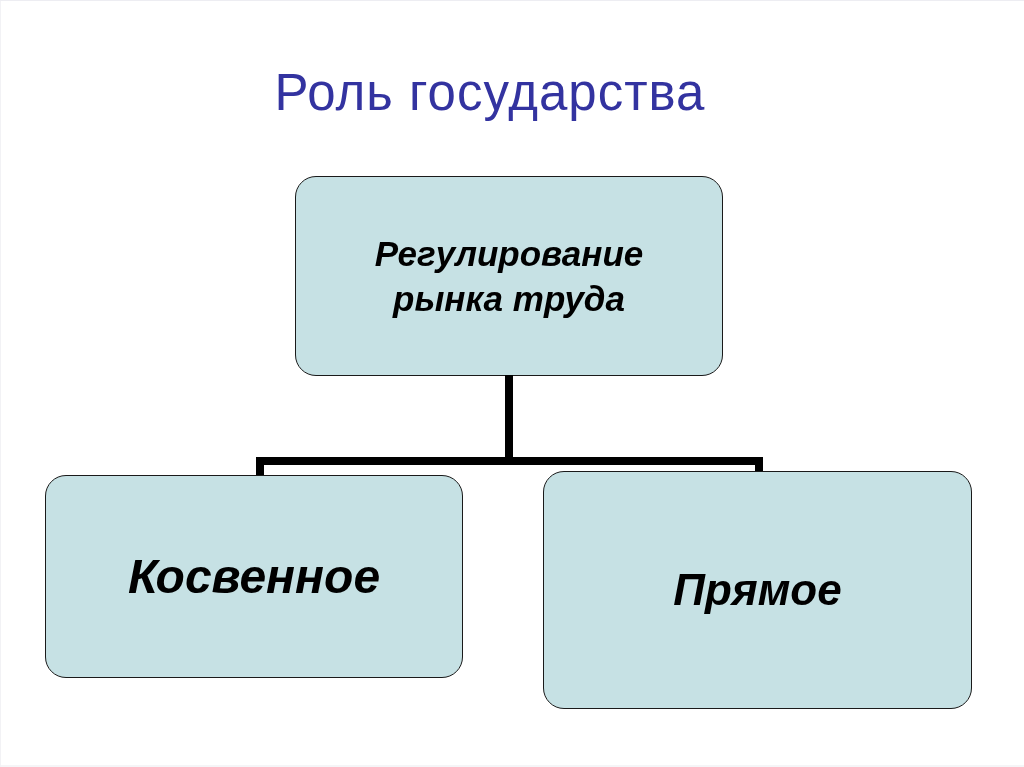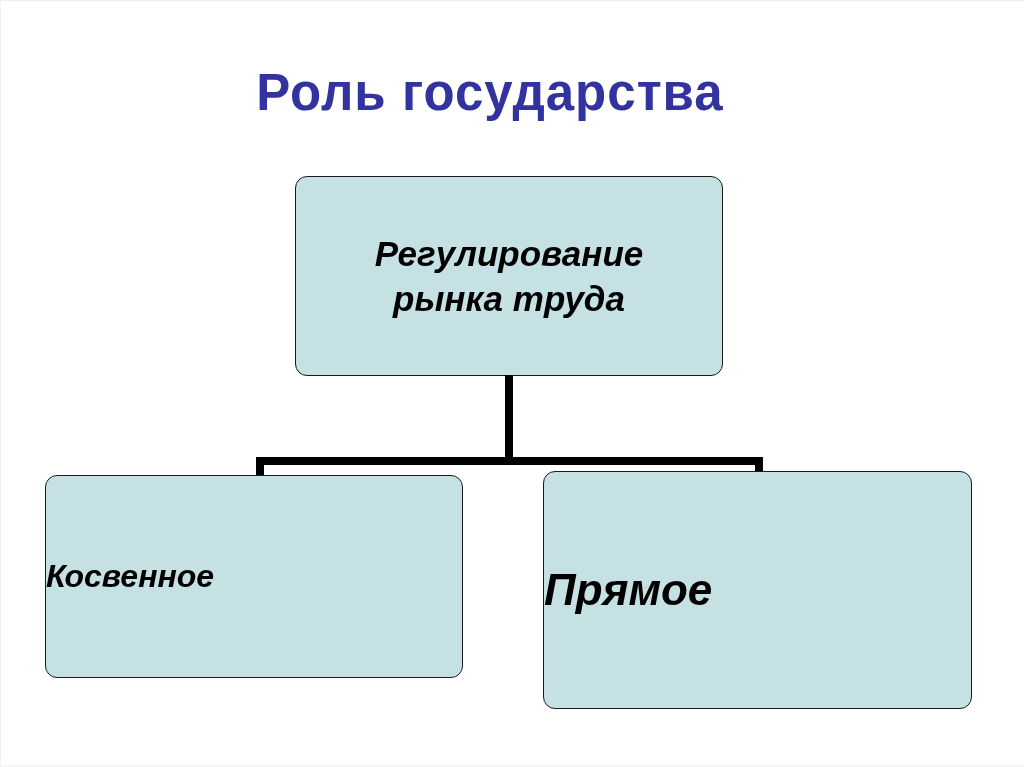--- a/index.html
+++ b/index.html
@@ -17,33 +17,34 @@
     box-shadow: inset 0 1px 0 #ededf2, inset 1px 0 0 #f2f2f5, inset 0 -2px 0 #f5f5f7;
   }
 
   .slide-title {
     position: absolute;
     left: 0;
     top: 64px;
     width: 980px;
     text-align: center;
     font-size: 51px;
-    font-weight: 700;
+    font-weight: 400;
     letter-spacing: 1px;
     color: #3333A0;
     line-height: 1.15;
   }
 
   .node {
     position: absolute;
     background: #c6e1e4;
     border: 1.5px solid #1a1a1a;
-    border-radius: 12px;
+    border-radius: 21px;
     display: flex;
     align-items: center;
+    justify-content: center;
     text-align: center;
     color: #000000;
     font-weight: 700;
     font-style: italic;
     box-sizing: border-box;
   }
 
   .node-root {
     left: 295px;
     top: 176px;
@@ -52,21 +53,21 @@
     font-size: 35px;
     line-height: 1.3;
     padding: 0 28px;
   }
 
   .node-left {
     left: 45px;
     top: 475px;
     width: 418px;
     height: 203px;
-    font-size: 32px;
+    font-size: 48px;
   }
 
   .node-right {
     left: 543px;
     top: 471px;
     width: 429px;
     height: 238px;
     font-size: 44px;
   }
 

